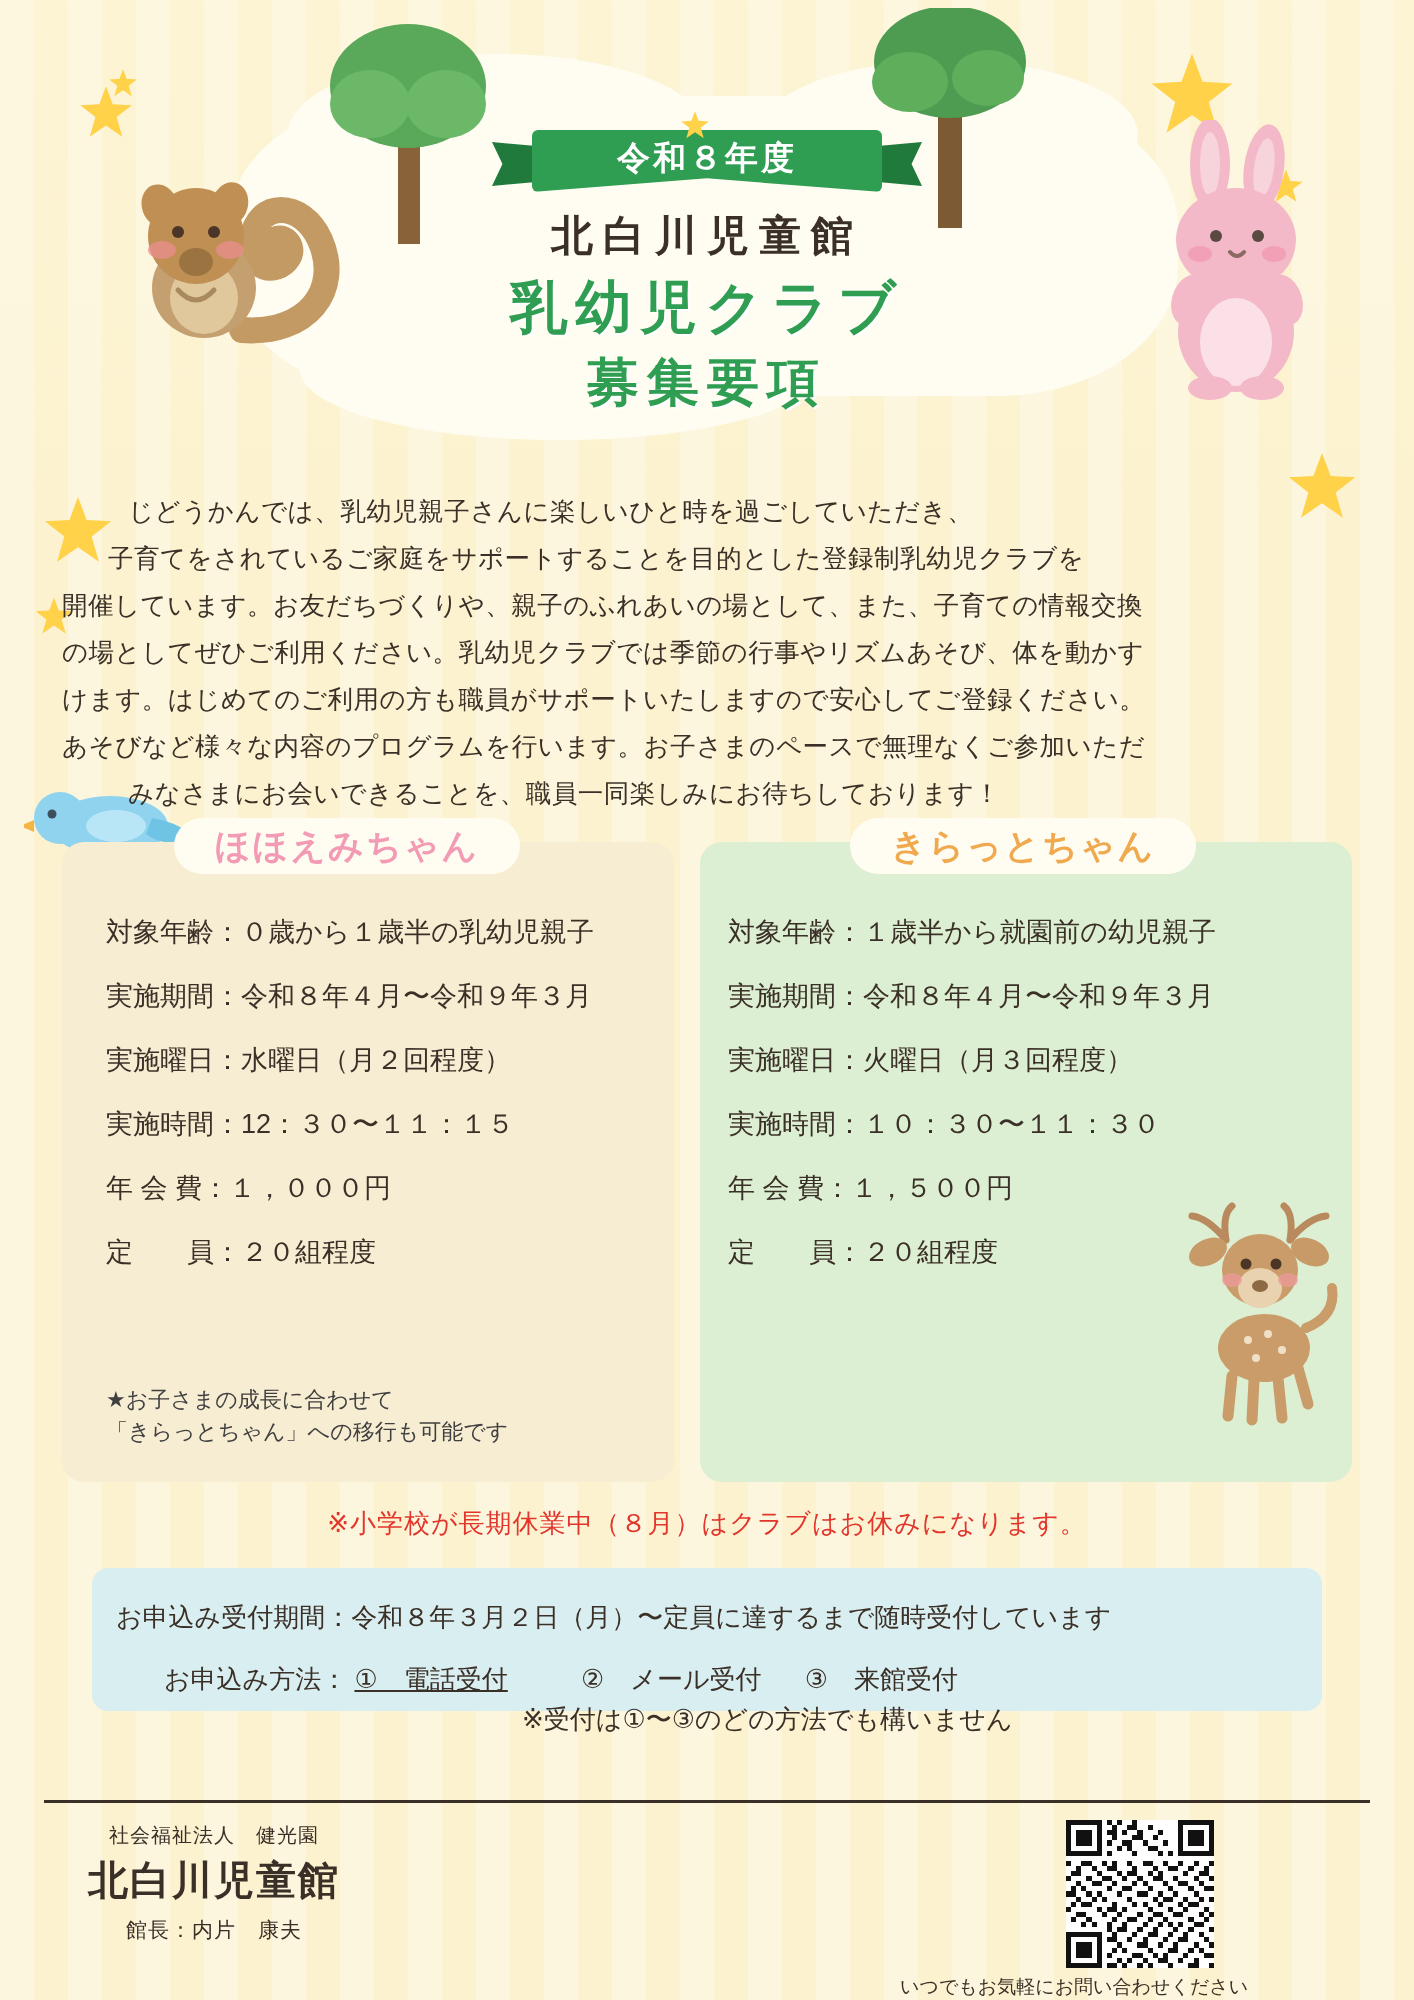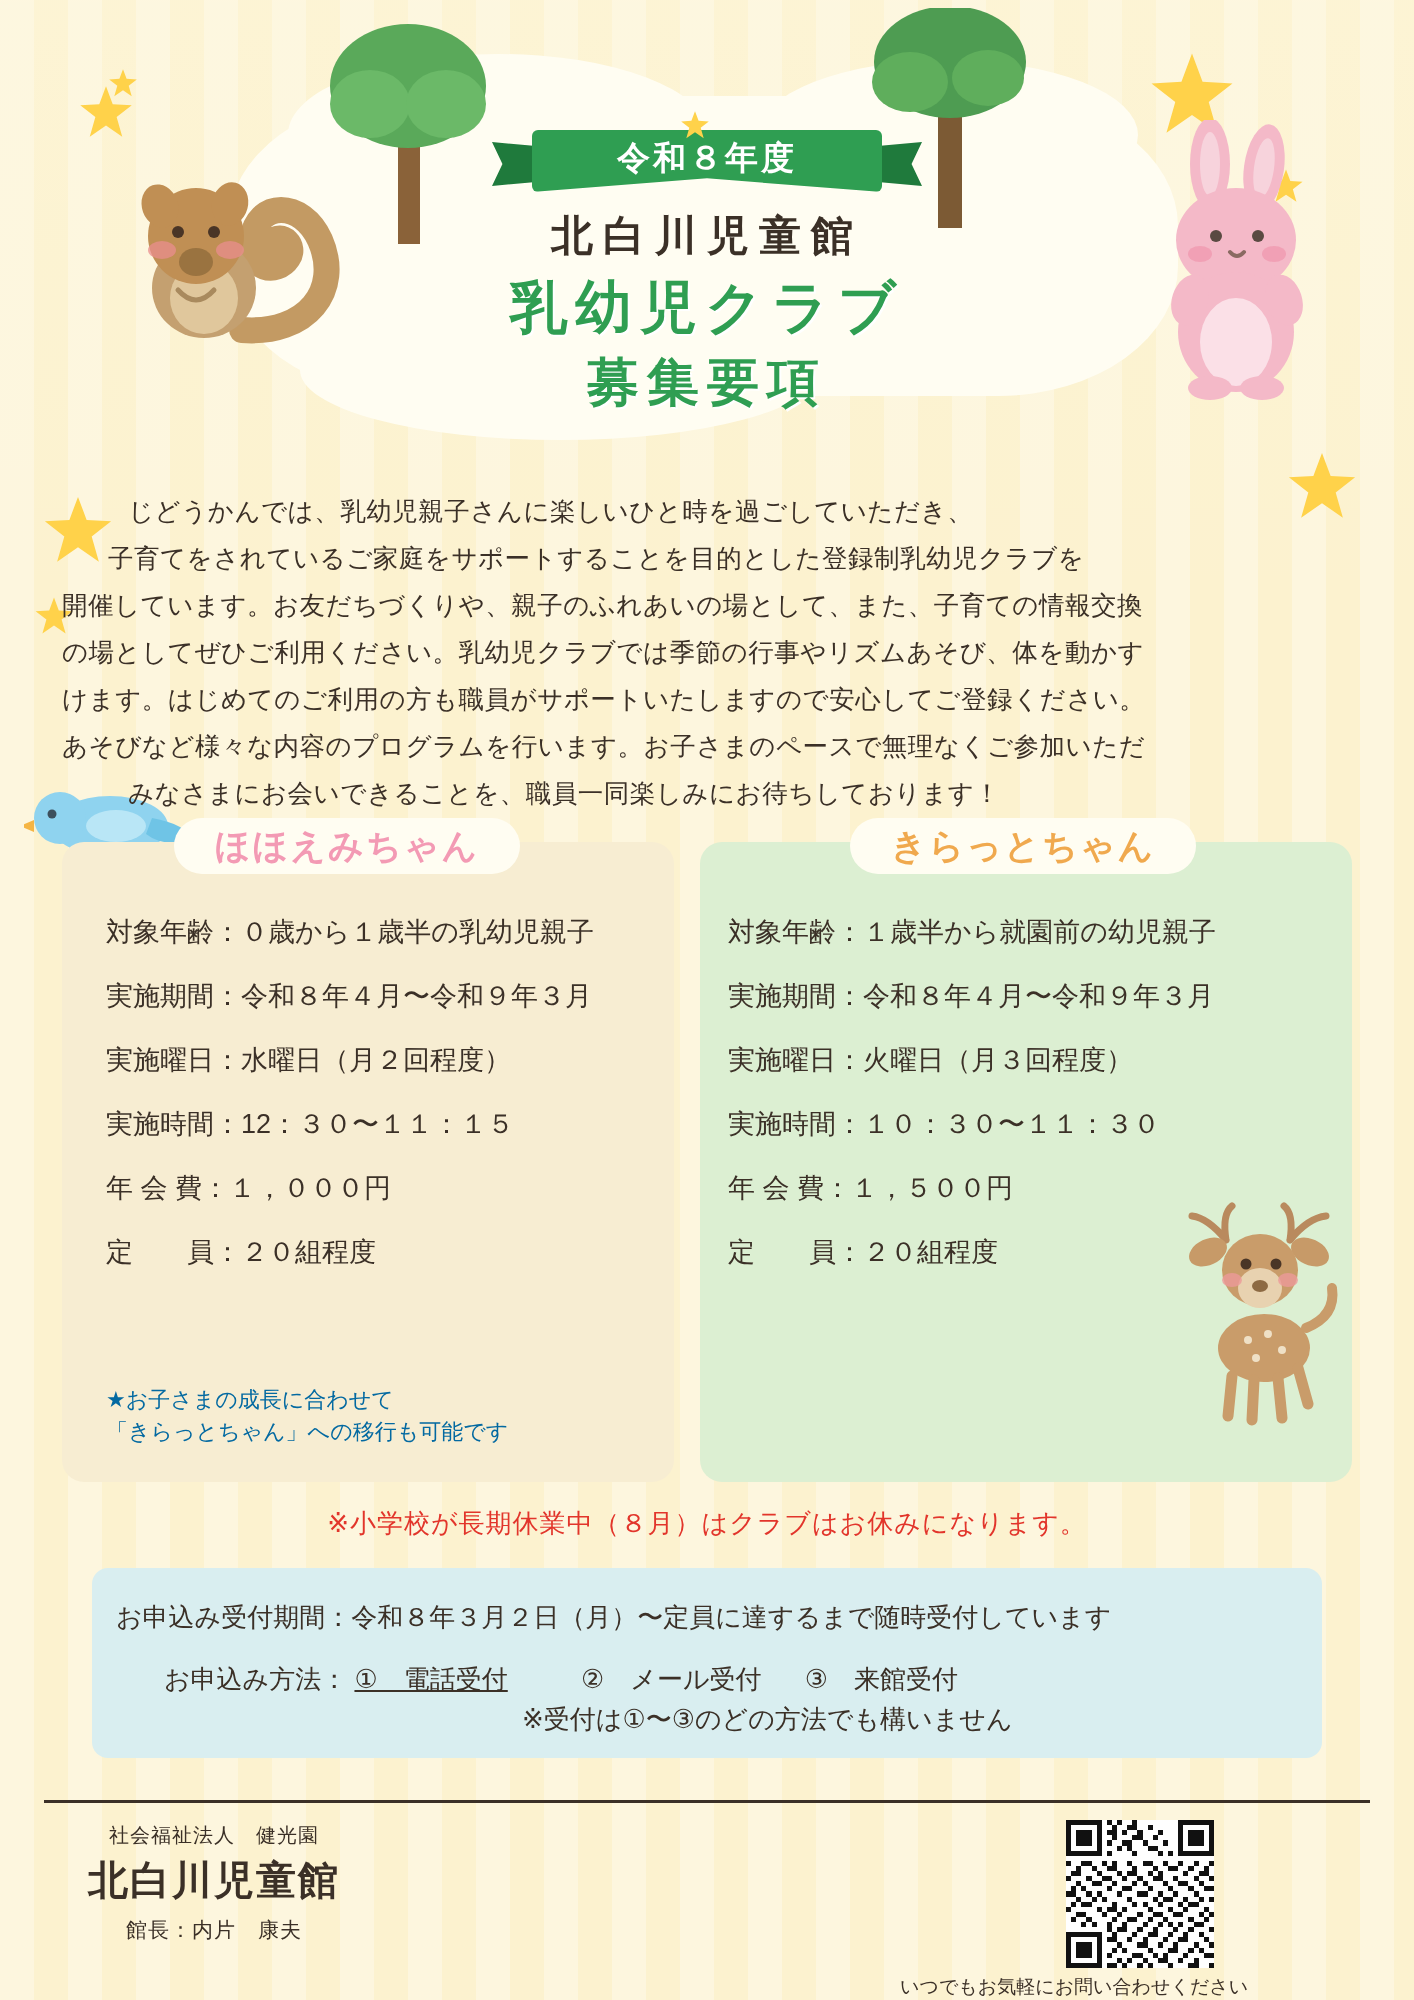--- a/index.html
+++ b/index.html
@@ -107,32 +107,32 @@
 
   .card-lines{
     position:absolute;left:0;top:72px;width:100%;
     font-size:27px;color:#3b3027;line-height:36px;
   }
   .card-lines .row{margin:0 0 28px 0;padding-left:0;}
   #card-left .card-lines{padding-left:44px;}
   #card-right .card-lines{padding-left:28px;}
 
   .note-left{
-    position:absolute;left:44px;bottom:34px;font-size:22px;line-height:32px;color:#0369a1;margin-top:27px;
+    position:absolute;left:44px;bottom:34px;font-size:22px;line-height:32px;color:#404040;margin-top:27px;
   }
 
   
   #red-note{
     position:absolute;left:0;right:0;top:1506px;text-align:center;z-index:5;
     font-size:26px;color:#e2352b;letter-spacing:1px;
   }
 
   
   #apply-box{
-    position:absolute;left:92px;top:1568px;width:1230px;height:190px;
+    position:absolute;left:92px;top:1568px;width:1230px;height:143px;
     background:#d9eef0;border-radius:16px;z-index:5;
   }
   #apply-box .l1{position:absolute;left:24px;top:32px;font-size:26px;color:#3b3027;}
   #apply-box .l2{position:absolute;left:72px;top:94px;font-size:26px;color:#3b3027;}
   #apply-box .l3{position:absolute;left:430px;top:134px;font-size:26px;color:#3b3027;}
   #apply-box .m1{margin-right:66px;text-decoration:underline;}
   #apply-box .m2{margin-right:36px;}
 
   
   #footer-rule{

